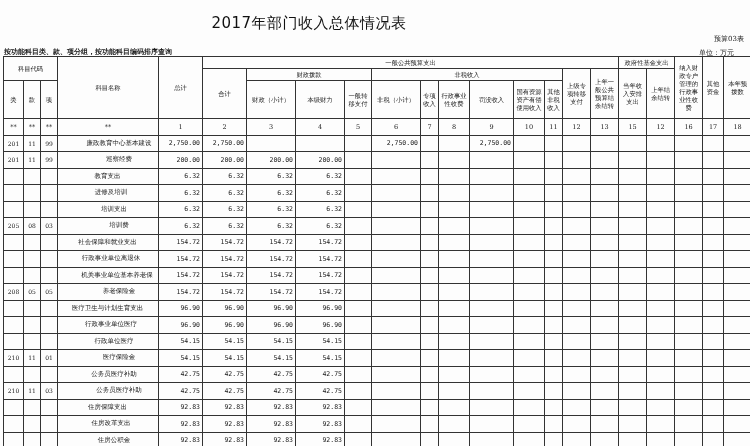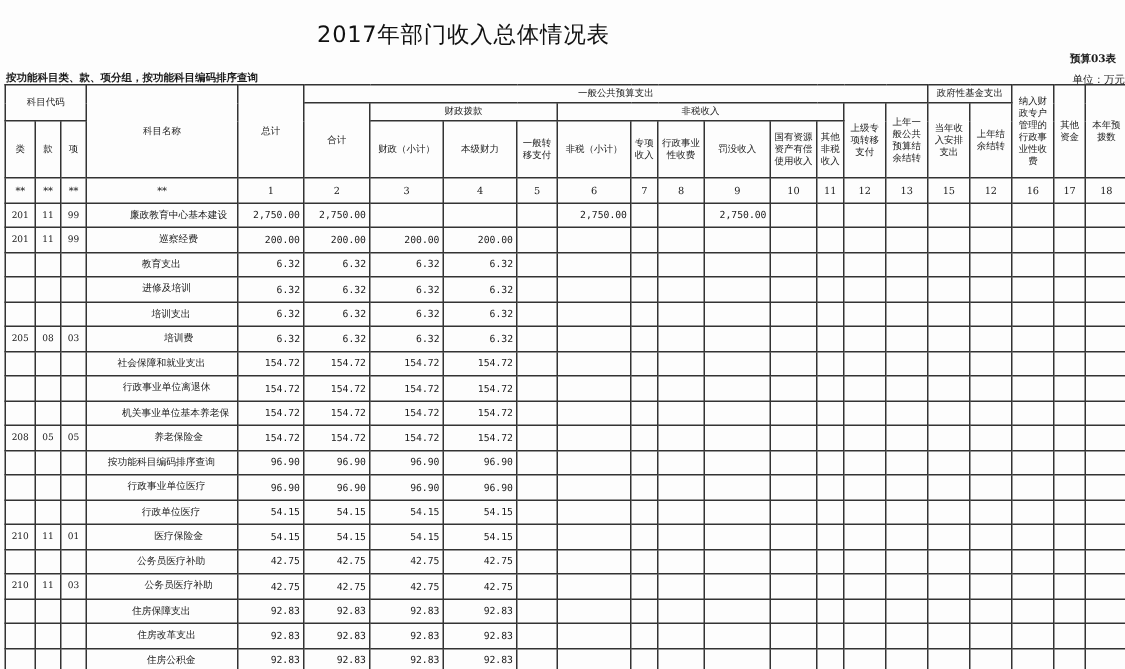--- a/index.html
+++ b/index.html
@@ -1,19 +1,19 @@
 <!DOCTYPE html>
 <html><head>
 <meta charset="utf-8">
 <style>
   html, body { margin: 0; padding: 0; background: #fdfdfd; }
   body { width: 750px; height: 446px; position: relative; overflow: hidden; font-family: "DejaVu Serif", "Liberation Serif", serif; color: #1a1a1a; }
   .title { position: absolute; left: 0; top: 14px; width: 618px; text-align: center; font-family: "DejaVu Sans", "Liberation Sans", sans-serif; font-size: 15px; letter-spacing: 0.5px; color: #111; }
-  .form-no { position: absolute; right: 6px; top: 34px; font-size: 7px; font-weight: bold; }
-  .unit { position: absolute; right: 0; top: 48px; font-size: 7px; }
+  .form-no { position: absolute; right: 6px; top: 34px; font-size: 7px; }
+  .unit { position: absolute; right: 16px; top: 48px; font-size: 7px; }
   .query { position: absolute; left: 4px; top: 47px; font-size: 7px; font-weight: bold; }
   table.grid { position: absolute; left: 3px; top: 56px; width: 739px; border-collapse: collapse; table-layout: fixed; font-size: 6.5px; }
   table.grid td, table.grid th { border: 1px solid #333; padding: 0 2px; height: 15.5px; overflow: hidden; white-space: nowrap; font-weight: normal; }
   table.grid th { text-align: center; vertical-align: middle; white-space: normal; line-height: 8px; font-size: 6.3px; }
   table.grid td.num { text-align: right; font-family: "DejaVu Sans Mono", "Liberation Mono", monospace; font-size: 6.5px; }
   table.grid td.code { text-align: center; font-size: 6px; }
   table.grid td.name { text-align: center; font-size: 6.5px; }
   .indent-0 { padding-left: 1px !important; margin-top: 44px; }
   .indent-1 { padding-left: 8px !important; }
   .indent-2 { padding-left: 14px !important; }
@@ -352,21 +352,21 @@
         <td class="num"></td>
         <td class="num"></td>
         <td class="num"></td>
         <td class="num"></td>
         <td class="num"></td>
       </tr>
       <tr>
         <td class="code"></td>
         <td class="code"></td>
         <td class="code"></td>
-        <td class="name indent-0">按功能科目编码排序查询</td>
+        <td class="name indent-0">医疗卫生与计划生育支出</td>
         <td class="num">96.90</td>
         <td class="num">96.90</td>
         <td class="num">96.90</td>
         <td class="num">96.90</td>
         <td class="num"></td>
         <td class="num"></td>
         <td class="num"></td>
         <td class="num"></td>
         <td class="num"></td>
         <td class="num"></td>

